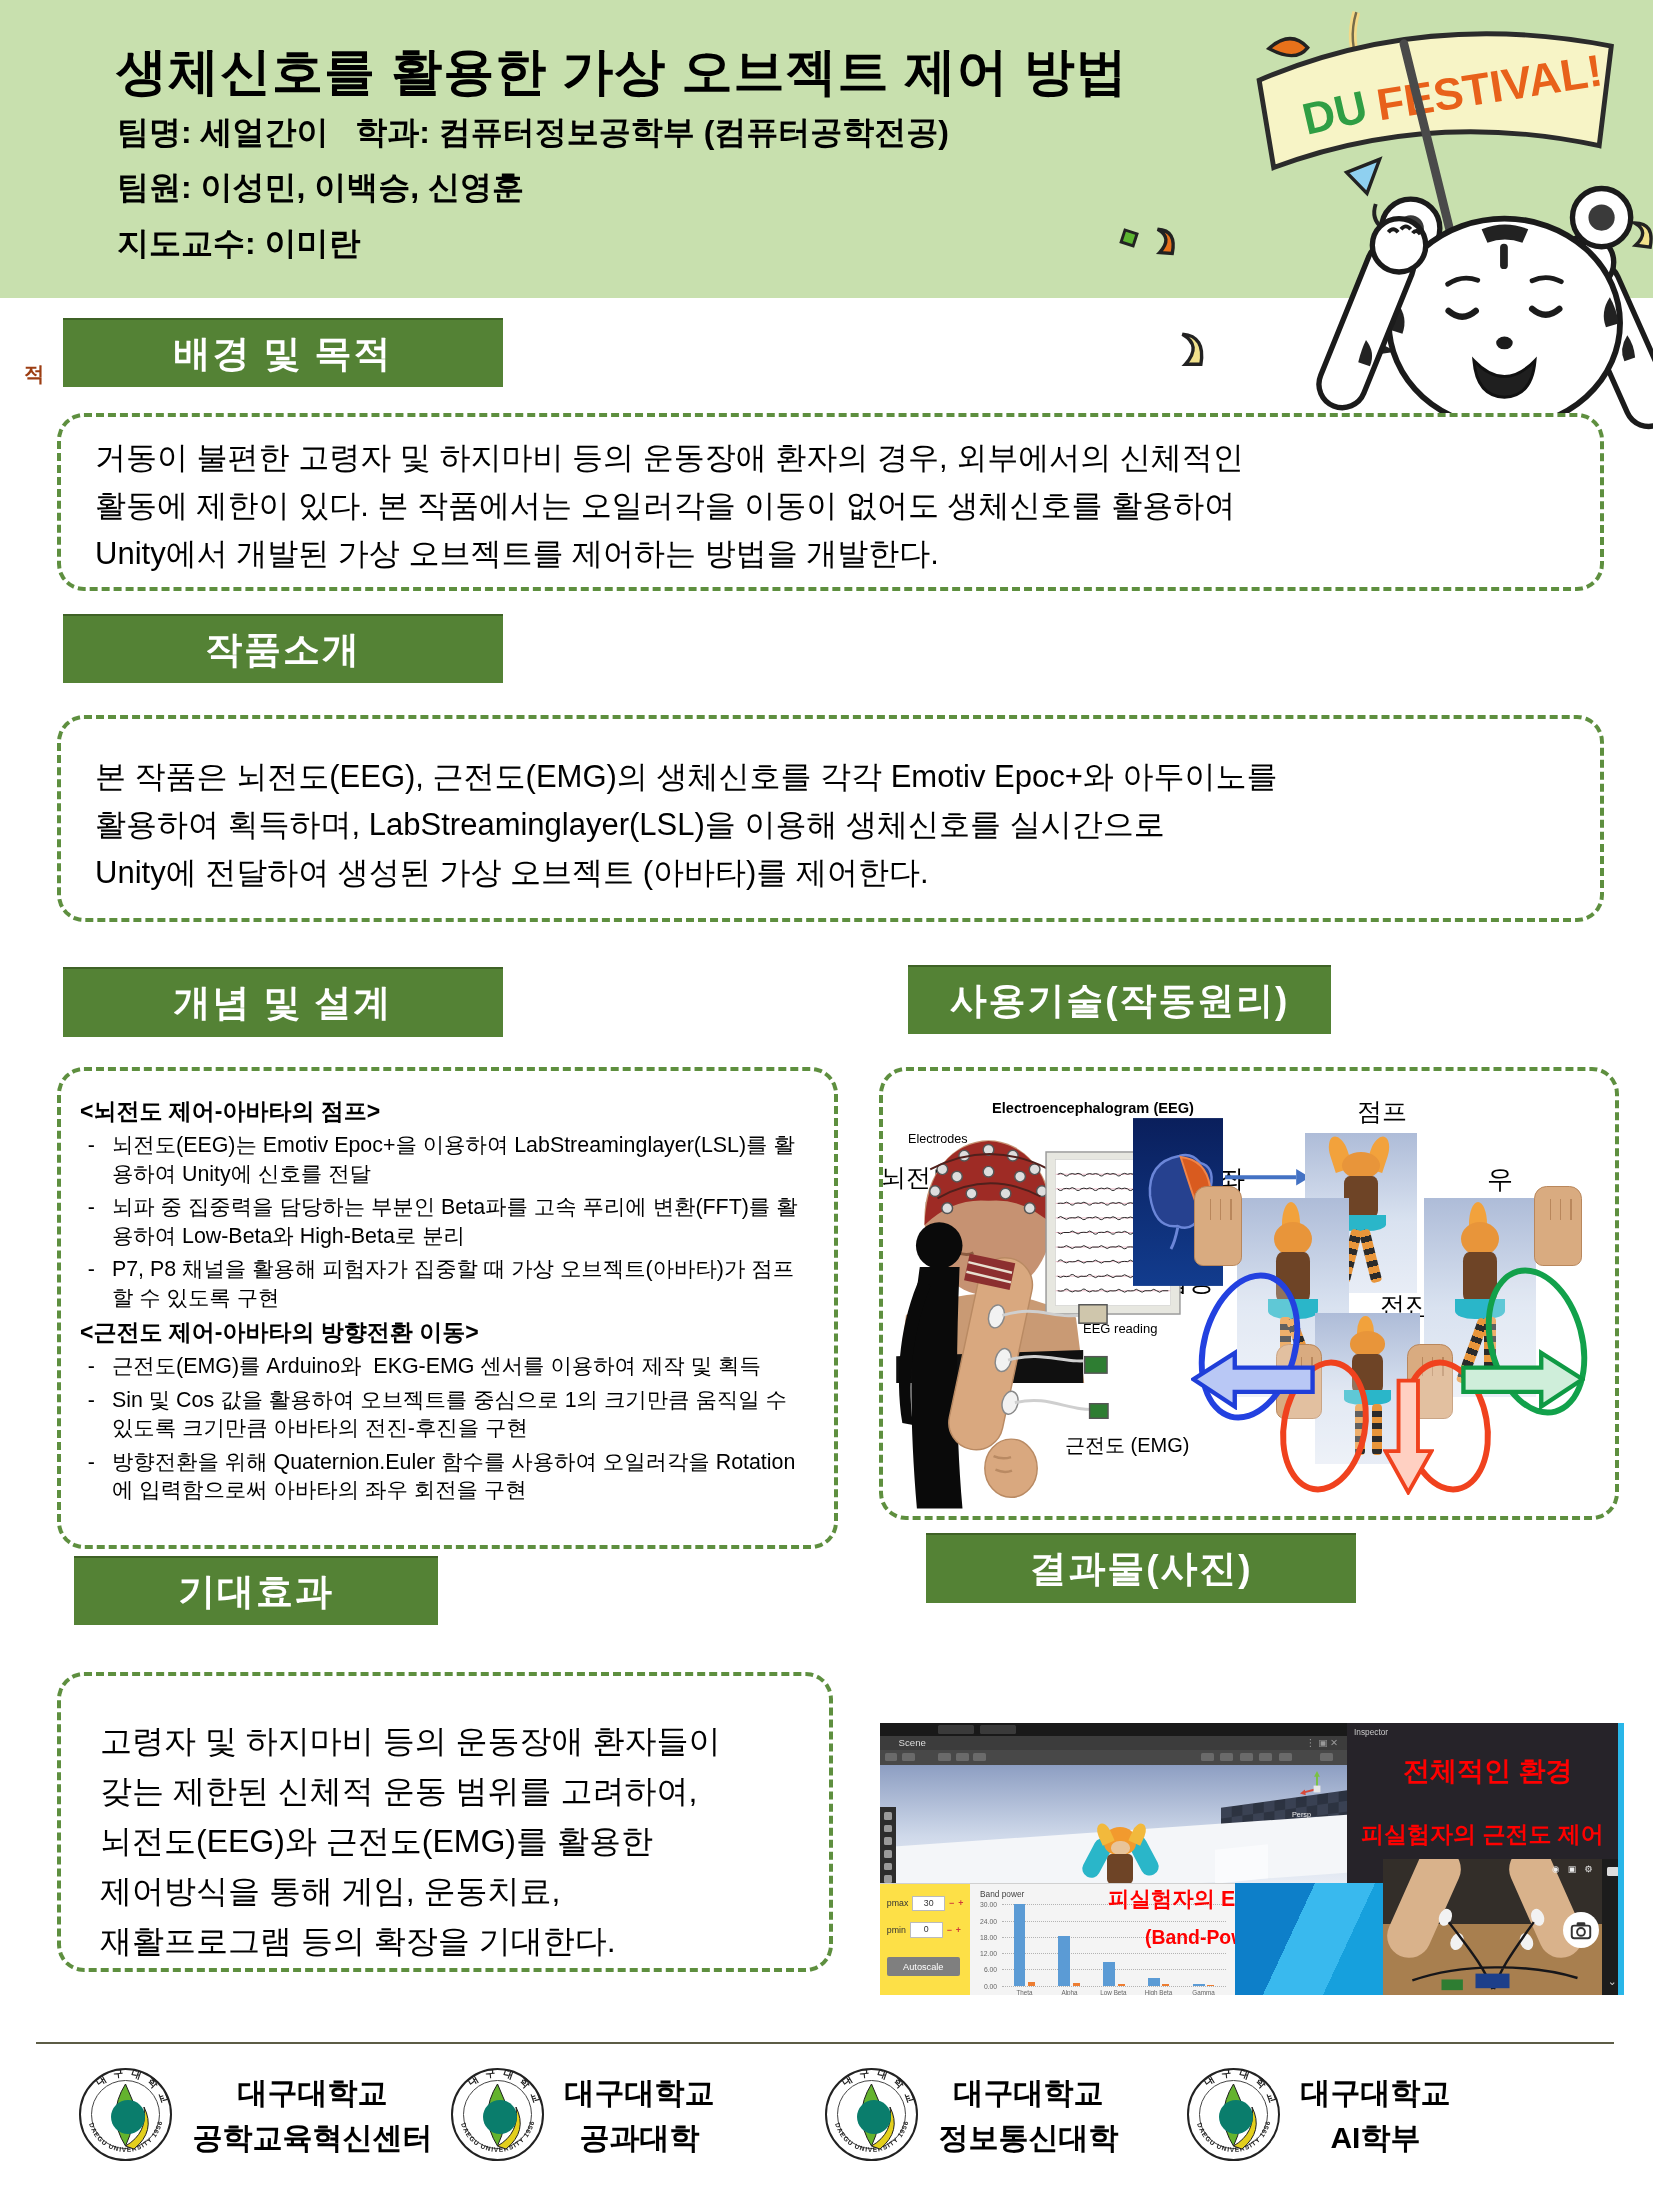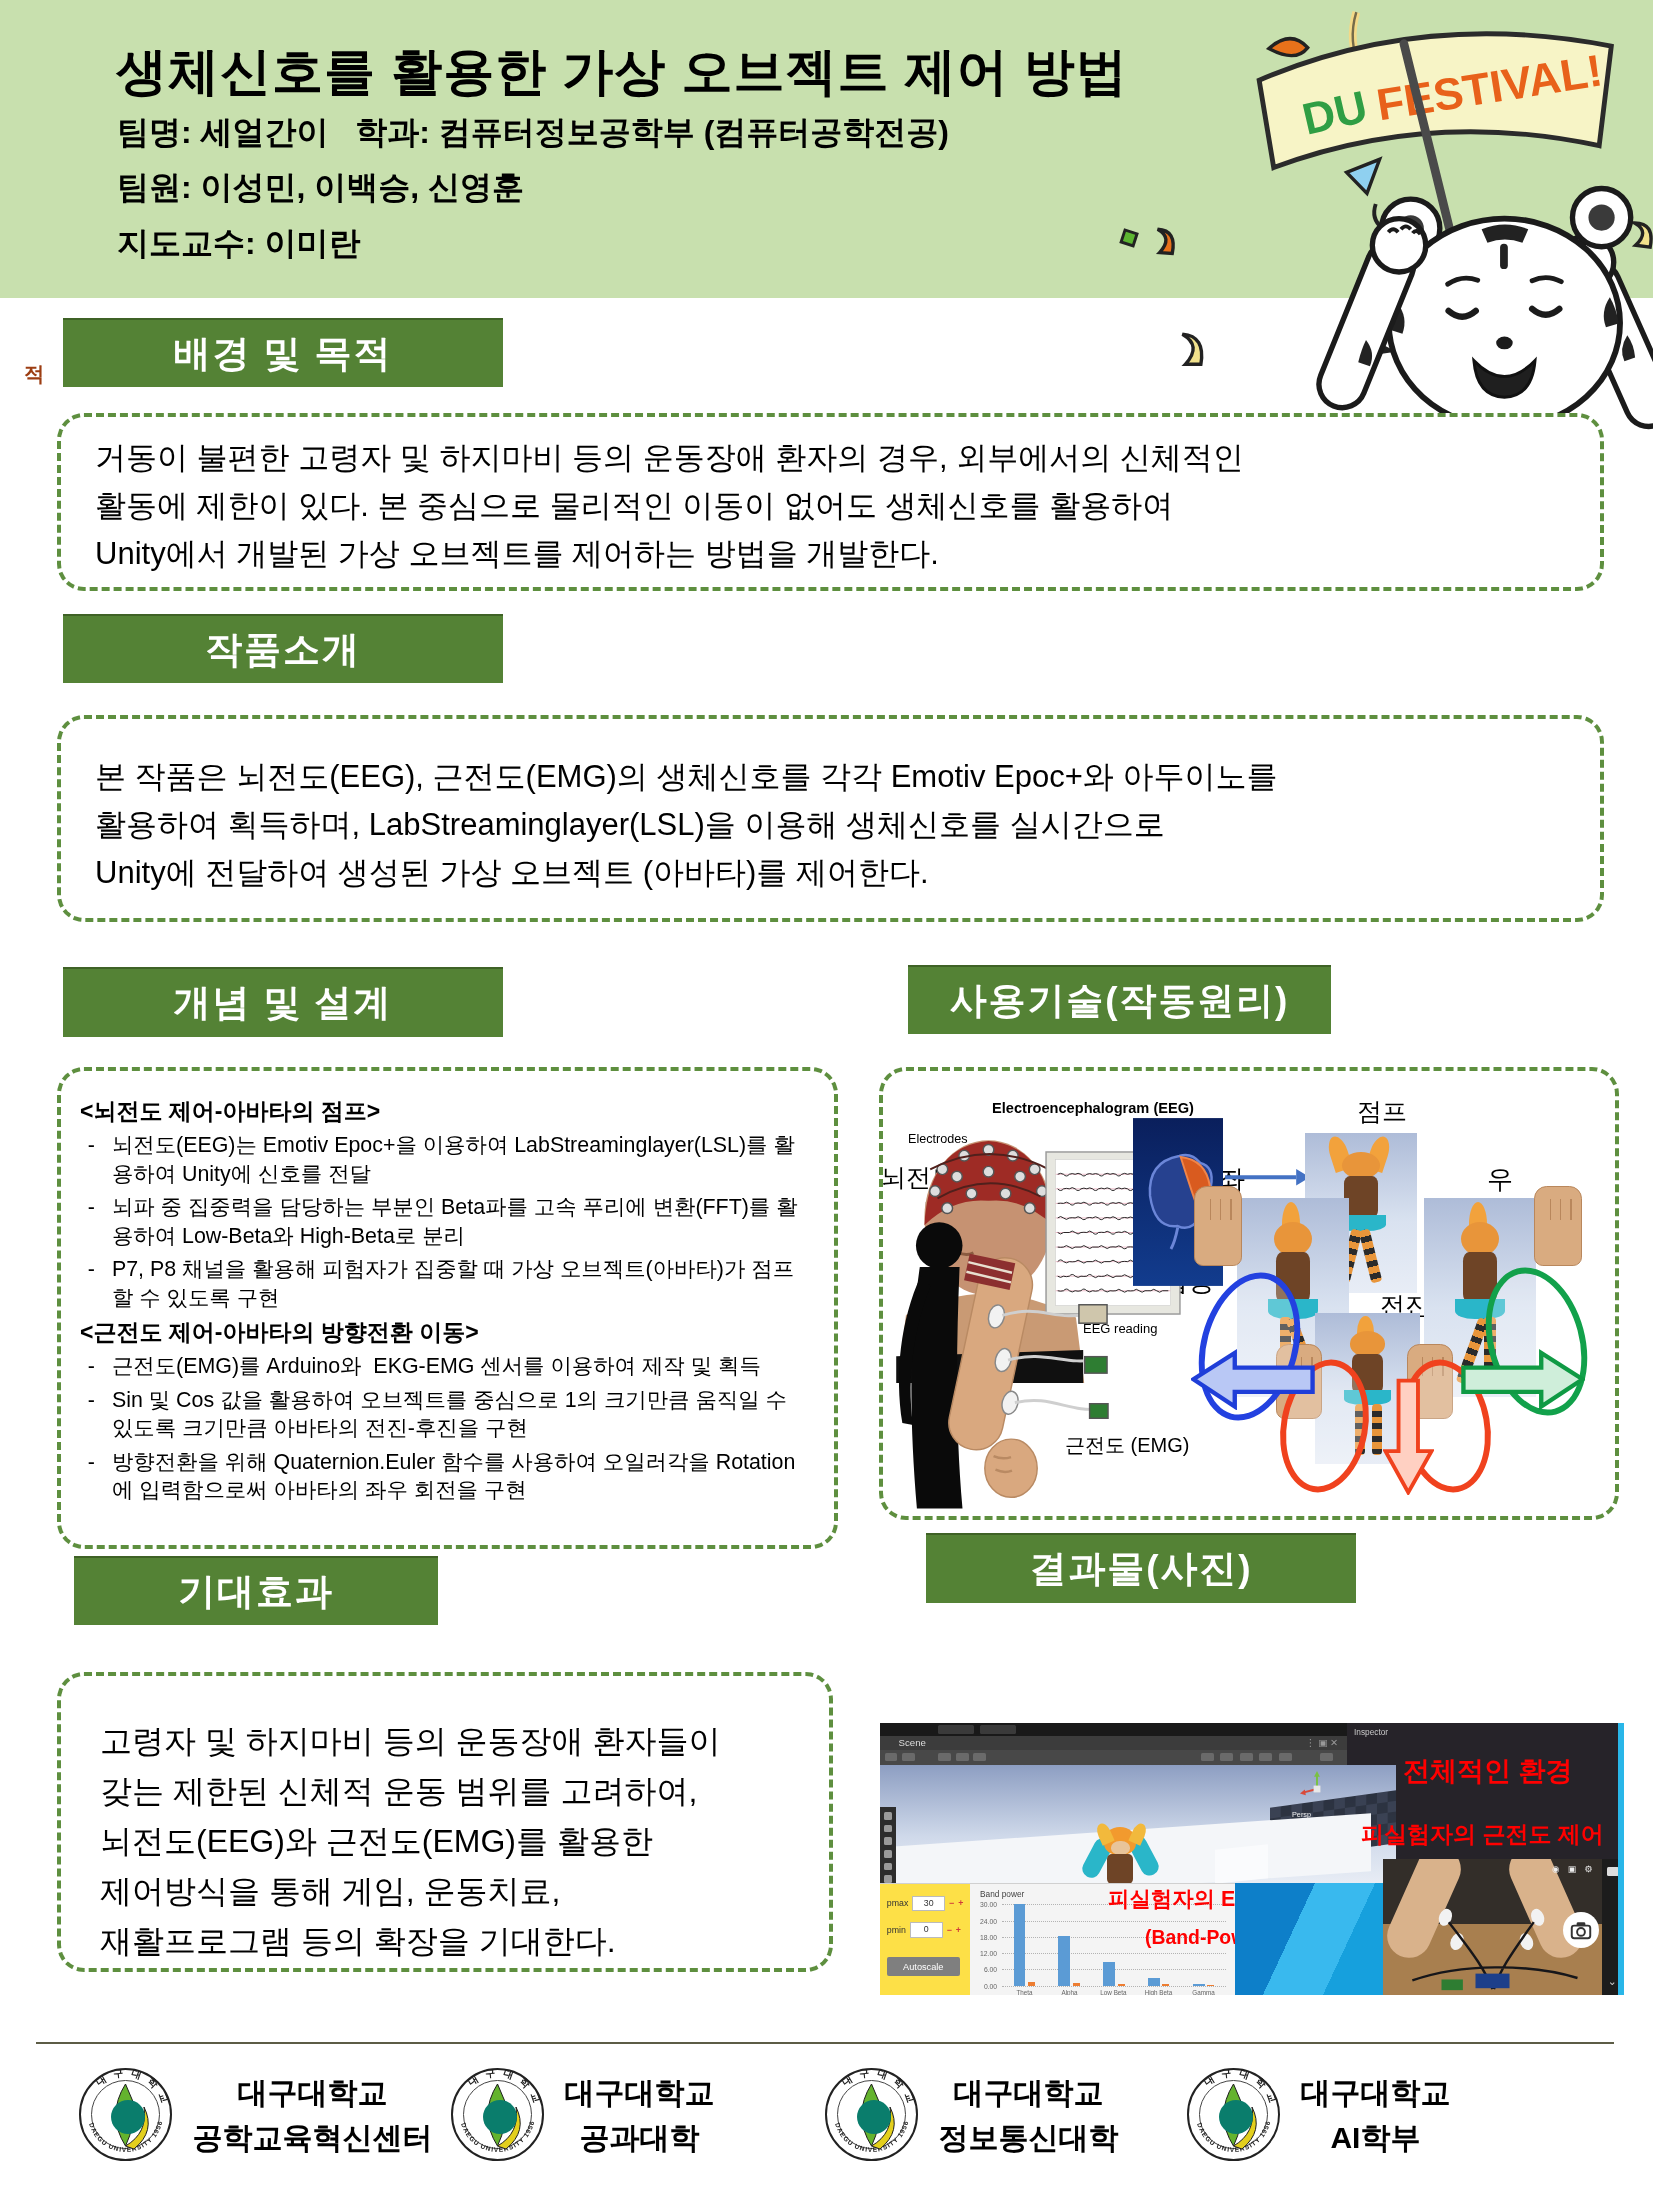--- a/index.html
+++ b/index.html
@@ -38,21 +38,21 @@
   .fist:after{content:"";position:absolute;left:12%;right:12%;top:16%;height:26%;
       background:repeating-linear-gradient(90deg,transparent 0 26%,#b9875c 26% 30%);}
   .ring{position:absolute;border-radius:50%;background:rgba(255,255,255,.25);}
   
   .shot{position:absolute;left:880px;top:1723px;width:744px;height:272px;background:#262329;overflow:hidden;}
   .unity-top{position:absolute;left:0;top:0;width:467px;height:12.6px;background:#191919;}
   .unity-tab{position:absolute;top:2.4px;width:36px;height:8.8px;background:#3a3a3a;border-radius:1.5px;}
   .scene-hdr{position:absolute;left:0;top:12.6px;width:467px;height:14.6px;background:#3c3c3c;color:#ddd;font-size:9.7px;}
   .toolbar{position:absolute;left:0;top:27px;width:467px;height:14.6px;background:#484848;}
   .tico{position:absolute;top:3.4px;width:12.6px;height:7.8px;background:#6a6a6a;border-radius:1.5px;}
-  .viewport{position:absolute;left:0;top:42px;width:516px;height:119px;background:linear-gradient(#8d9ec2,#cfd9ea 60%,#e8edf5);overflow:hidden;text-align:right;}
+  .viewport{position:absolute;left:0;top:42px;width:467px;height:119px;background:linear-gradient(#8d9ec2,#cfd9ea 60%,#e8edf5);overflow:hidden;text-align:right;}
   .floor{position:absolute;left:-19.4px;bottom:-4.9px;width:510px;height:58px;background:#f4f6f9;transform:skewY(-4deg);}
   .checker{position:absolute;right:0;top:34px;width:126px;height:53px;transform:skewY(-8deg);
       background:repeating-conic-gradient(#1d2330 0 25%,#2c3344 0 50%) 0 0/21.4px 21.4px;opacity:.9;}
   .lrail{position:absolute;left:0;top:42px;width:15.6px;height:119px;background:#2d2d2d;}
   .lrail i{display:block;width:7.8px;height:7.8px;margin:4.9px auto 0;background:#9a9a9a;border-radius:1.5px;}
   .redtxt{position:absolute;color:#ff0000;font-weight:800;white-space:nowrap;}
   .chart-panel{position:absolute;left:0;top:160px;width:355px;height:112px;background:#f4f4f4;border-top:1px solid #d0d0d0;}
   .bp-ctrl{position:absolute;left:0;top:0;width:90px;height:112px;background:#fde047;font-size:8.8px;color:#333;}
   .bp-row{position:absolute;left:6.8px;display:flex;align-items:center;gap:3.9px;}
   .bp-box{width:31px;height:13.6px;background:#fff;border:0.5px solid #bbb;text-align:center;line-height:13.6px;}
@@ -145,21 +145,21 @@
       <rect x="793" y="968" width="34" height="114" fill="#5cb531" stroke="#1b1b1b" stroke-width="9" transform="rotate(4 810 1025)"></rect>
     </g>
   </svg>
 
   <div class="bar" style="left:63px;top:318px;width:440px;height:67px">
     <span>배경 및 목적</span>
   </div>
   <div class="dbox" style="left:57px;top:413px;width:1539px;height:170px"></div>
   <div class="blines" style="left:95px;top:434px">
     <div>거동이 불편한 고령자 및 하지마비 등의 운동장애 환자의 경우, 외부에서의 신체적인</div>
-    <div>활동에 제한이 있다. 본 중심으로 물리적인 이동이 없어도 생체신호를 활용하여</div>
+    <div>활동에 제한이 있다. 본 작품에서는 오일러각을 이동이 없어도 생체신호를 활용하여</div>
     <div>Unity에서 개발된 가상 오브젝트를 제어하는 방법을 개발한다.</div>
   </div>
 
   <div class="bar" style="left:63px;top:614px;width:440px;height:67px">
     <span>작품소개</span>
   </div>
   <div class="dbox" style="left:57px;top:715px;width:1539px;height:199px"></div>
   <div class="blines" style="left:95px;top:753px">
     <div>본 작품은 뇌전도(EEG), 근전도(EMG)의 생체신호를 각각 Emotiv Epoc+와 아두이노를</div>
     <div>활용하여 획득하며, LabStreaminglayer(LSL)을 이용해 생체신호를 실시간으로</div>

